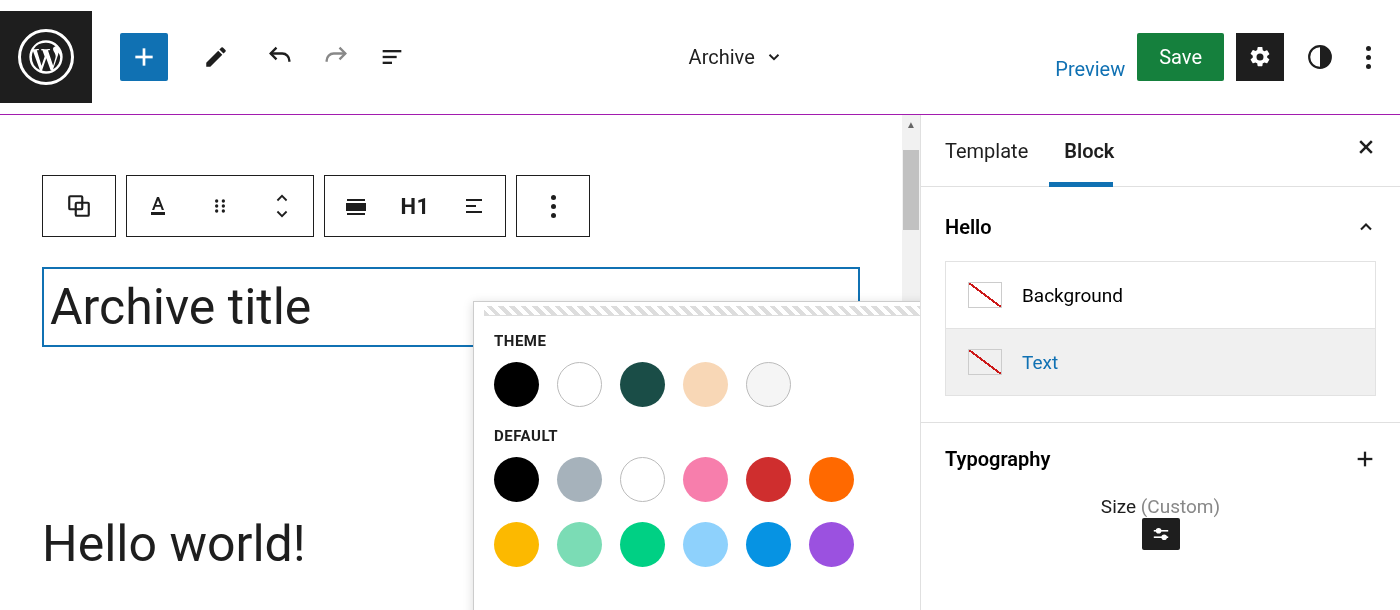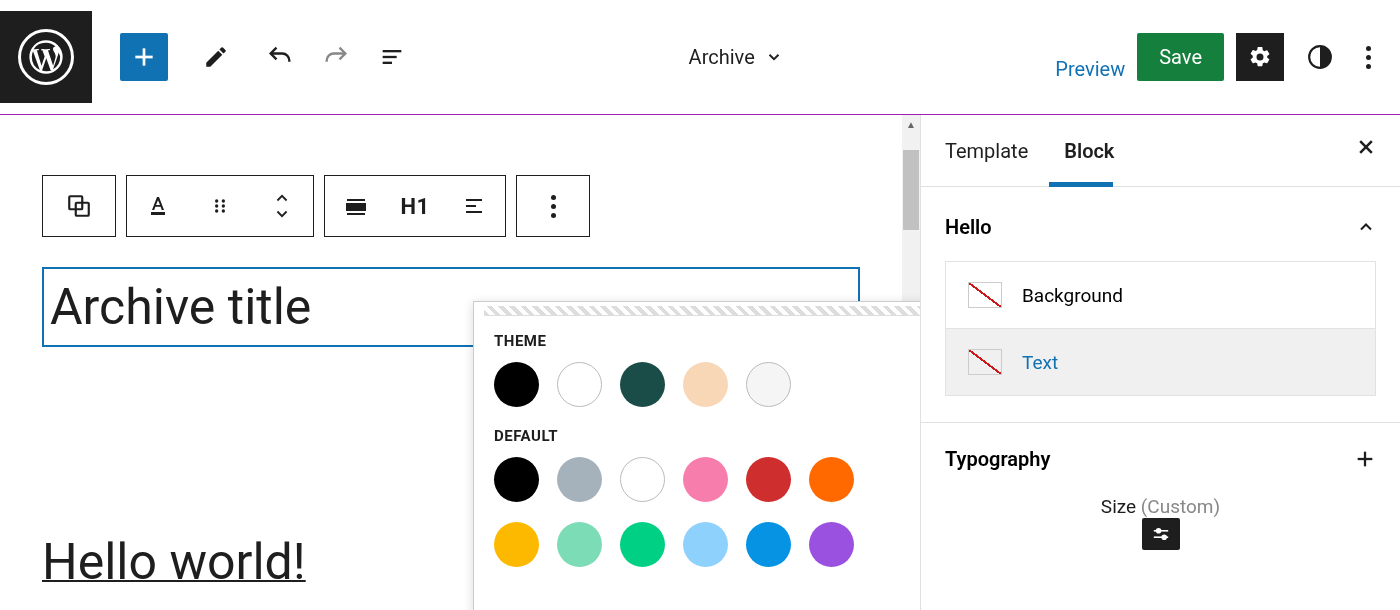--- a/index.html
+++ b/index.html
@@ -30,21 +30,21 @@
   
   .block-toolbar { display:flex; gap:10px; position:absolute; top:60px; left:42px; }
   .tb-group { border:1px solid #1e1e1e; height:62px; display:flex; align-items:center; }
   .tb-item { width:62px; height:62px; display:flex; align-items:center; justify-content:center; font-size:13px; color:#1e1e1e; }
   .h1-text { font-weight:700; font-size:22px; letter-spacing:0.5px; }
 
   
   .title-block { position:absolute; top:152px; left:42px; right:60px; height:80px; border:2px solid #1071b3; padding: 2px 6px; font-family: Georgia, 'Times New Roman', serif; font-size:50px; color:#1e1e1e; display:flex; align-items:center; }
 
   
-  .hello-link { position:absolute; top:400px; left:42px; font-family: Georgia, 'Times New Roman', serif; font-size:50px; text-decoration: underline; text-decoration-thickness:2px; color:#1e1e1e;margin-top:18px; }
+  .hello-link { position:absolute; top:400px; left:42px; font-family: Georgia, 'Times New Roman', serif; font-size:50px; text-decoration-thickness:2px; color:#1e1e1e; }
 
   
   .color-pop { position:absolute; top:186px; left:473px; width:472px; height:330px; background:#fff; border:1px solid #ccc; box-shadow:0 2px 10px rgba(0,0,0,0.15); }
   .pop-hatch { height:10px; background: repeating-linear-gradient(45deg,#ddd,#ddd 4px,#fff 4px,#fff 8px); border-bottom:1px solid #ddd; margin: 4px 10px 0 10px; }
   .pop-body { padding: 12px 20px 16px 20px; overflow:hidden; height:calc(100% - 14px); position:relative;}
   .pop-section-label { font-size:15px; font-weight:700; letter-spacing:0.5px; color:#1e1e1e; margin-top:4px; margin-bottom:12px; }
   .swatch-row { display:flex; gap:18px; margin-bottom:20px; }
   .swatch { width:45px; height:45px; border-radius:50%; }
   .swatch.bordered { border:1px solid #bbb; }
   .pop-scrollbar-track { position:absolute; right:0; top:0; width:16px; height:100%; background:#f7f7f7;}

